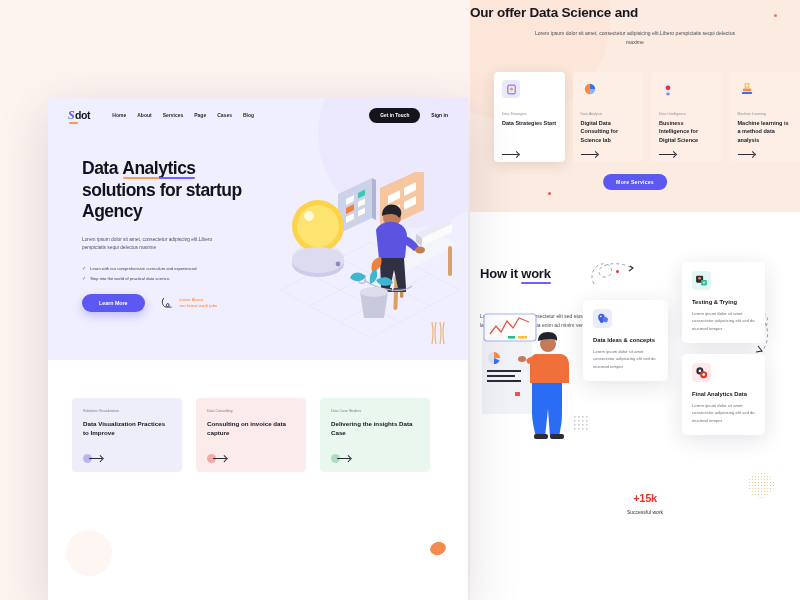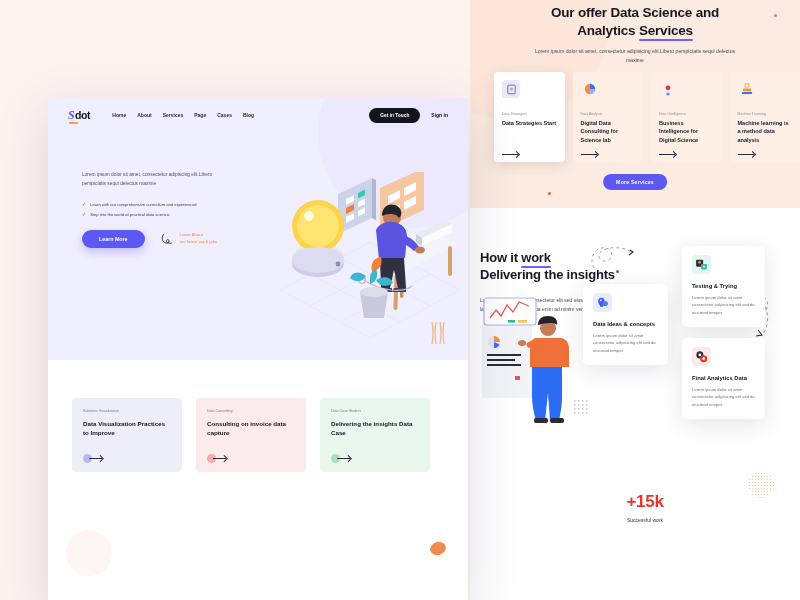--- a/index.html
+++ b/index.html
@@ -17,21 +17,21 @@
   }
   .back-hero-bg {
     position: absolute; left: 0; top: 0; width: 330px; height: 212px;
     background: #fcebe0;
   }
   .back-hero-bg:after{
     content:""; position:absolute; left:-60px; top:-80px; width:200px; height:200px;
     border-radius:50%; background:#fbe2d3; opacity:.55;
   }
   .back-title {
-    position: relative; text-align: center; margin-top: 4px;
+    position: relative; text-align: left; margin-top: 4px;
     font-size: 13.5px; font-weight: 700; color: #17171f; line-height: 1.35;
     letter-spacing: -.2px;
   }
   .uline-b { position: relative; display: inline-block; }
   .uline-b:after {
     content: ""; position: absolute; left: 0; right: 0; bottom: -1px; height: 2px;
     background: #6c63ff; border-radius: 2px;
   }
   .back-sub {
     position: relative; text-align: center; margin: 7px auto 0; width: 210px;
@@ -57,21 +57,21 @@
     content:""; position:absolute; right:-1px; top:-1.6px; width:4px; height:4px;
     border-top:1px solid #2b2b36; border-right:1px solid #2b2b36; transform:rotate(45deg);
   }
   .more-btn {
     position: absolute; left: 50%; transform: translateX(-50%); top: 174px;
     background: #5b58f4; color: #fff; font-size: 5.2px; font-weight: 700;
     padding: 5px 13px; border-radius: 20px; border: none; letter-spacing: .2px;
   }
 
   .back-mid {
-    position: absolute; left: 0; top: 208px; width: 330px; height: 268px;
+    position: absolute; left: 0; top: 224px; width: 330px; height: 268px;
     background: linear-gradient(180deg,#ffffff 0%, #ffffff 100%);
     text-decoration: underline;
   }
   .mid-title {
     position: absolute; left: 10px; top: 42px; width: 190px;
     font-size: 13px; font-weight: 700; color: #17171f; line-height: 1.3;
     letter-spacing: -.2px;
   }
   .mid-sub {
     position: absolute; left: 10px; top: 88px; width: 155px;
@@ -83,21 +83,21 @@
   }
   .fc-ico { width: 19px; height: 19px; border-radius: 4px; margin-bottom: 9px; }
   .fc-title { font-size: 5.8px; font-weight: 700; color: #15151f; margin-bottom: 5px; }
   .fc-text { font-size: 4.2px; color: #70707e; line-height: 1.75; }
 
   .stats {
     position: absolute; left: 0; top: 492px; width: 330px;
     display: flex; justify-content: center; gap: 22px; padding-left: 20px;
   }
   .stat { width: 84px; text-align: center; }
-  .stat-num { font-size: 17px; font-weight: 700; letter-spacing: -.3px; }
+  .stat-num { font-size: 11px; font-weight: 700; letter-spacing: -.3px; }
   .stat-lbl { font-size: 5px; color: #33333d; margin-top: 5px; line-height: 1.5; }
   .dot-circle {
     position: absolute; left: 748px; top: 472px; width: 26px; height: 26px;
     border-radius: 50%;
     background-image: radial-gradient(#f6c97e 38%, transparent 40%);
     background-size: 3px 3px;
   }
   .tiny-sq { position:absolute; width:3px; height:3px; border-radius:50%; }
 
   
@@ -197,23 +197,20 @@
 <body>
 
 <div id="stage">
 
   <div class="back-page">
 
     <div class="back-hero-bg"></div>
 
     <div class="back-title">
       <div>Our offer Data Science and</div>
-      <div>
-        <span>Analytics </span><span class="uline-b">Services</span>
-      </div>
     </div>
     <div class="back-sub">Lorem ipsum dolor sit amet, consectetur adipisicing elit.Libero perspiciatis sequi delectus maxime</div>
 
     <div class="svc-row">
 
       <div class="svc-card white">
         <div class="svc-ico" style="background:#e9e9fb;">
           <svg width="11" height="11" viewBox="0 0 24 24" fill="none">
             <rect x="4" y="2.5" width="16" height="19" rx="2" stroke="#5b58f4" stroke-width="2"></rect>
             <circle cx="12" cy="11" r="3.4" fill="#ff9a52"></circle>
@@ -264,21 +261,20 @@
         <div class="svc-arrow"></div>
       </div>
     </div>
 
     <button class="more-btn">More Services</button>
 
     <div class="back-mid">
 
       <div class="mid-title">
         <div><span>How it </span><span class="uline-b">work</span></div>
-        <div>Delivering the insights</div>
       </div>
       <div class="mid-sub">Lorem ipsum dolor sit consectetur elit sed eiusmod tempor incididunt labore dolore magna aliqua enim ad minim veniam</div>
 
       <svg class="mid-illus" viewBox="0 0 130 150">
         <rect x="8" y="30" width="50" height="76" fill="#f2f3f8"></rect>
         <rect x="10" y="6" width="52" height="27" rx="3" fill="#fff" stroke="#aab4f0" stroke-width="1.2"></rect>
         <polyline points="16,26 22,18 27,24 33,13 39,20 45,10 55,14" fill="none" stroke="#e8574c" stroke-width="1.3"></polyline>
         <rect x="34" y="28" width="7" height="2.6" fill="#2bbd8c"></rect>
         <rect x="44" y="28" width="9" height="2.6" fill="#f5c242"></rect>
         <circle cx="20" cy="50" r="6" fill="#dfe5f5"></circle>
@@ -394,20 +390,25 @@
           <span>Cases</span>
           <span>Blog</span>
         </div>
         <div class="nav-right">
           <button class="btn-touch">Get in Touch</button>
           <span class="signin">Sign in</span>
         </div>
       </div>
 
       <div class="hero-left">
+        <h1 class="hero-h1">
+          <span>Data </span><span class="uline-f">Analytics</span><br>
+          <span>solutions for startup</span><br>
+          <span>Agency</span>
+        </h1>
         <p class="hero-p">Lorem ipsum dolor sit amet, consectetur adipiscing elit.Libero perspiciatis sequi delectus maxime</p>
         <div class="hero-bullets">
           <div class="bullet">
             <span class="chk">✓</span>
             <span>Learn with our comprehensive curriculum and experienced</span>
           </div>
           <div class="bullet">
             <span class="chk">✓</span>
             <span>Step into the world of practical data science.</span>
           </div>

